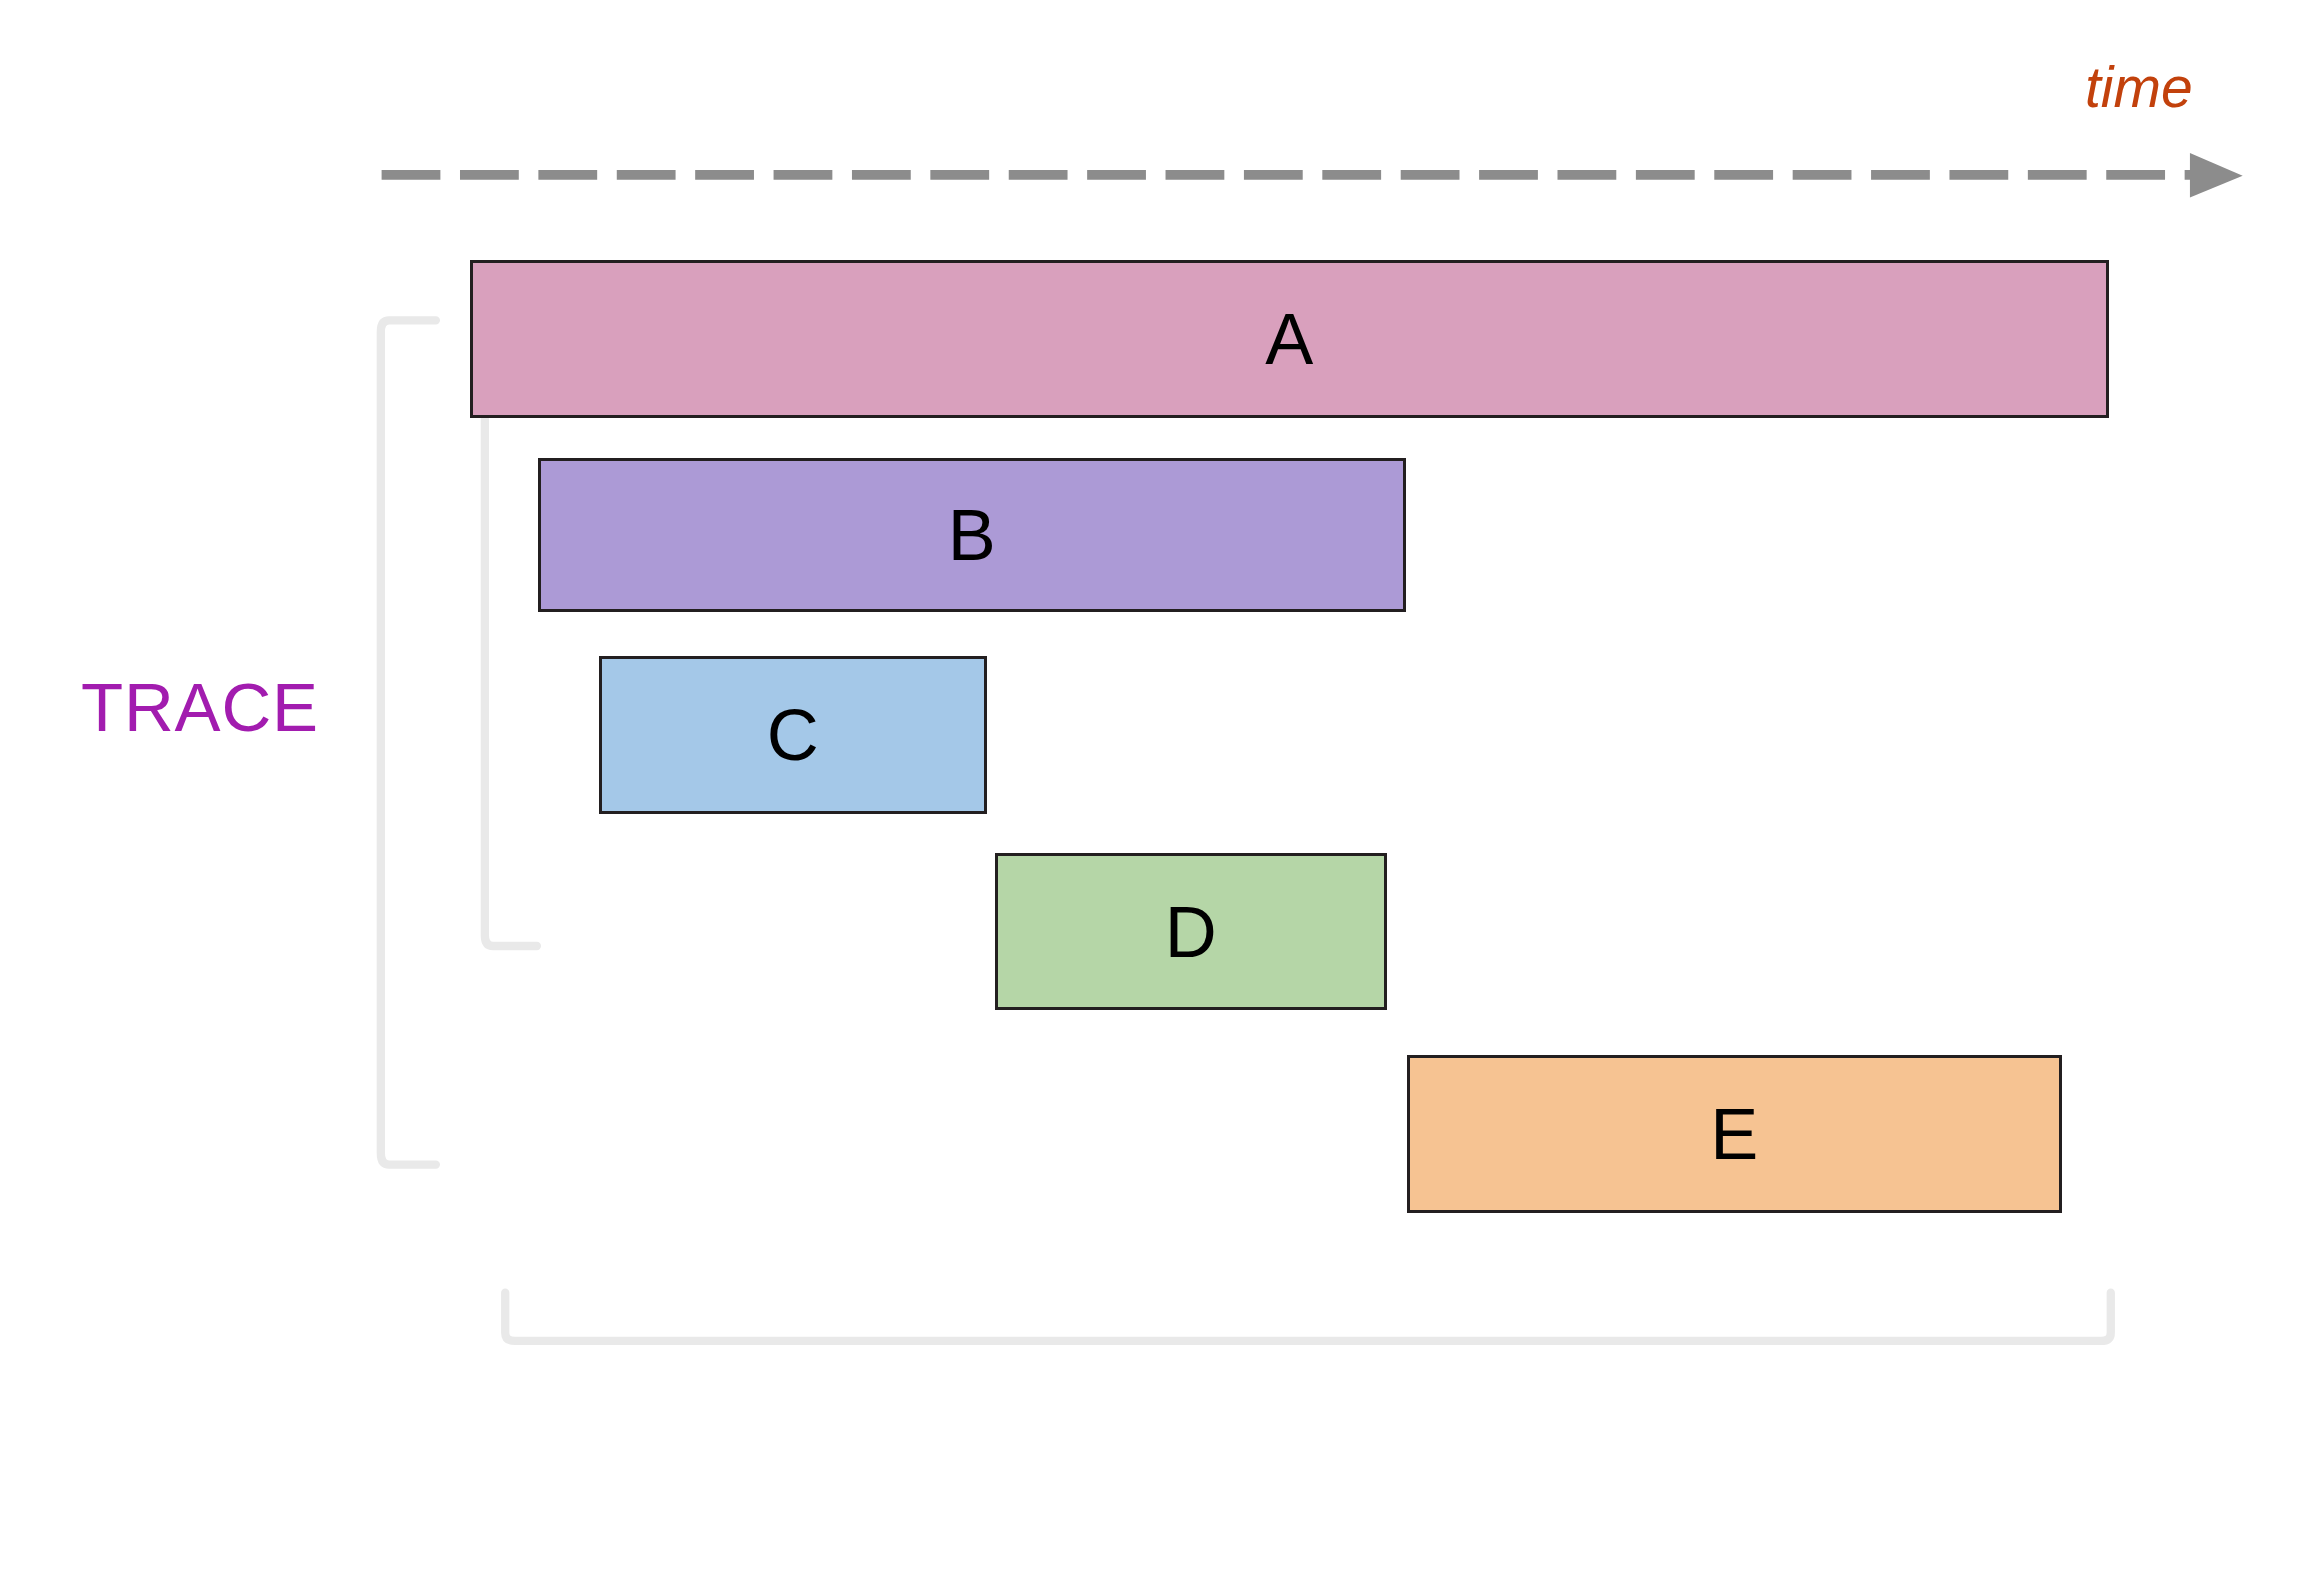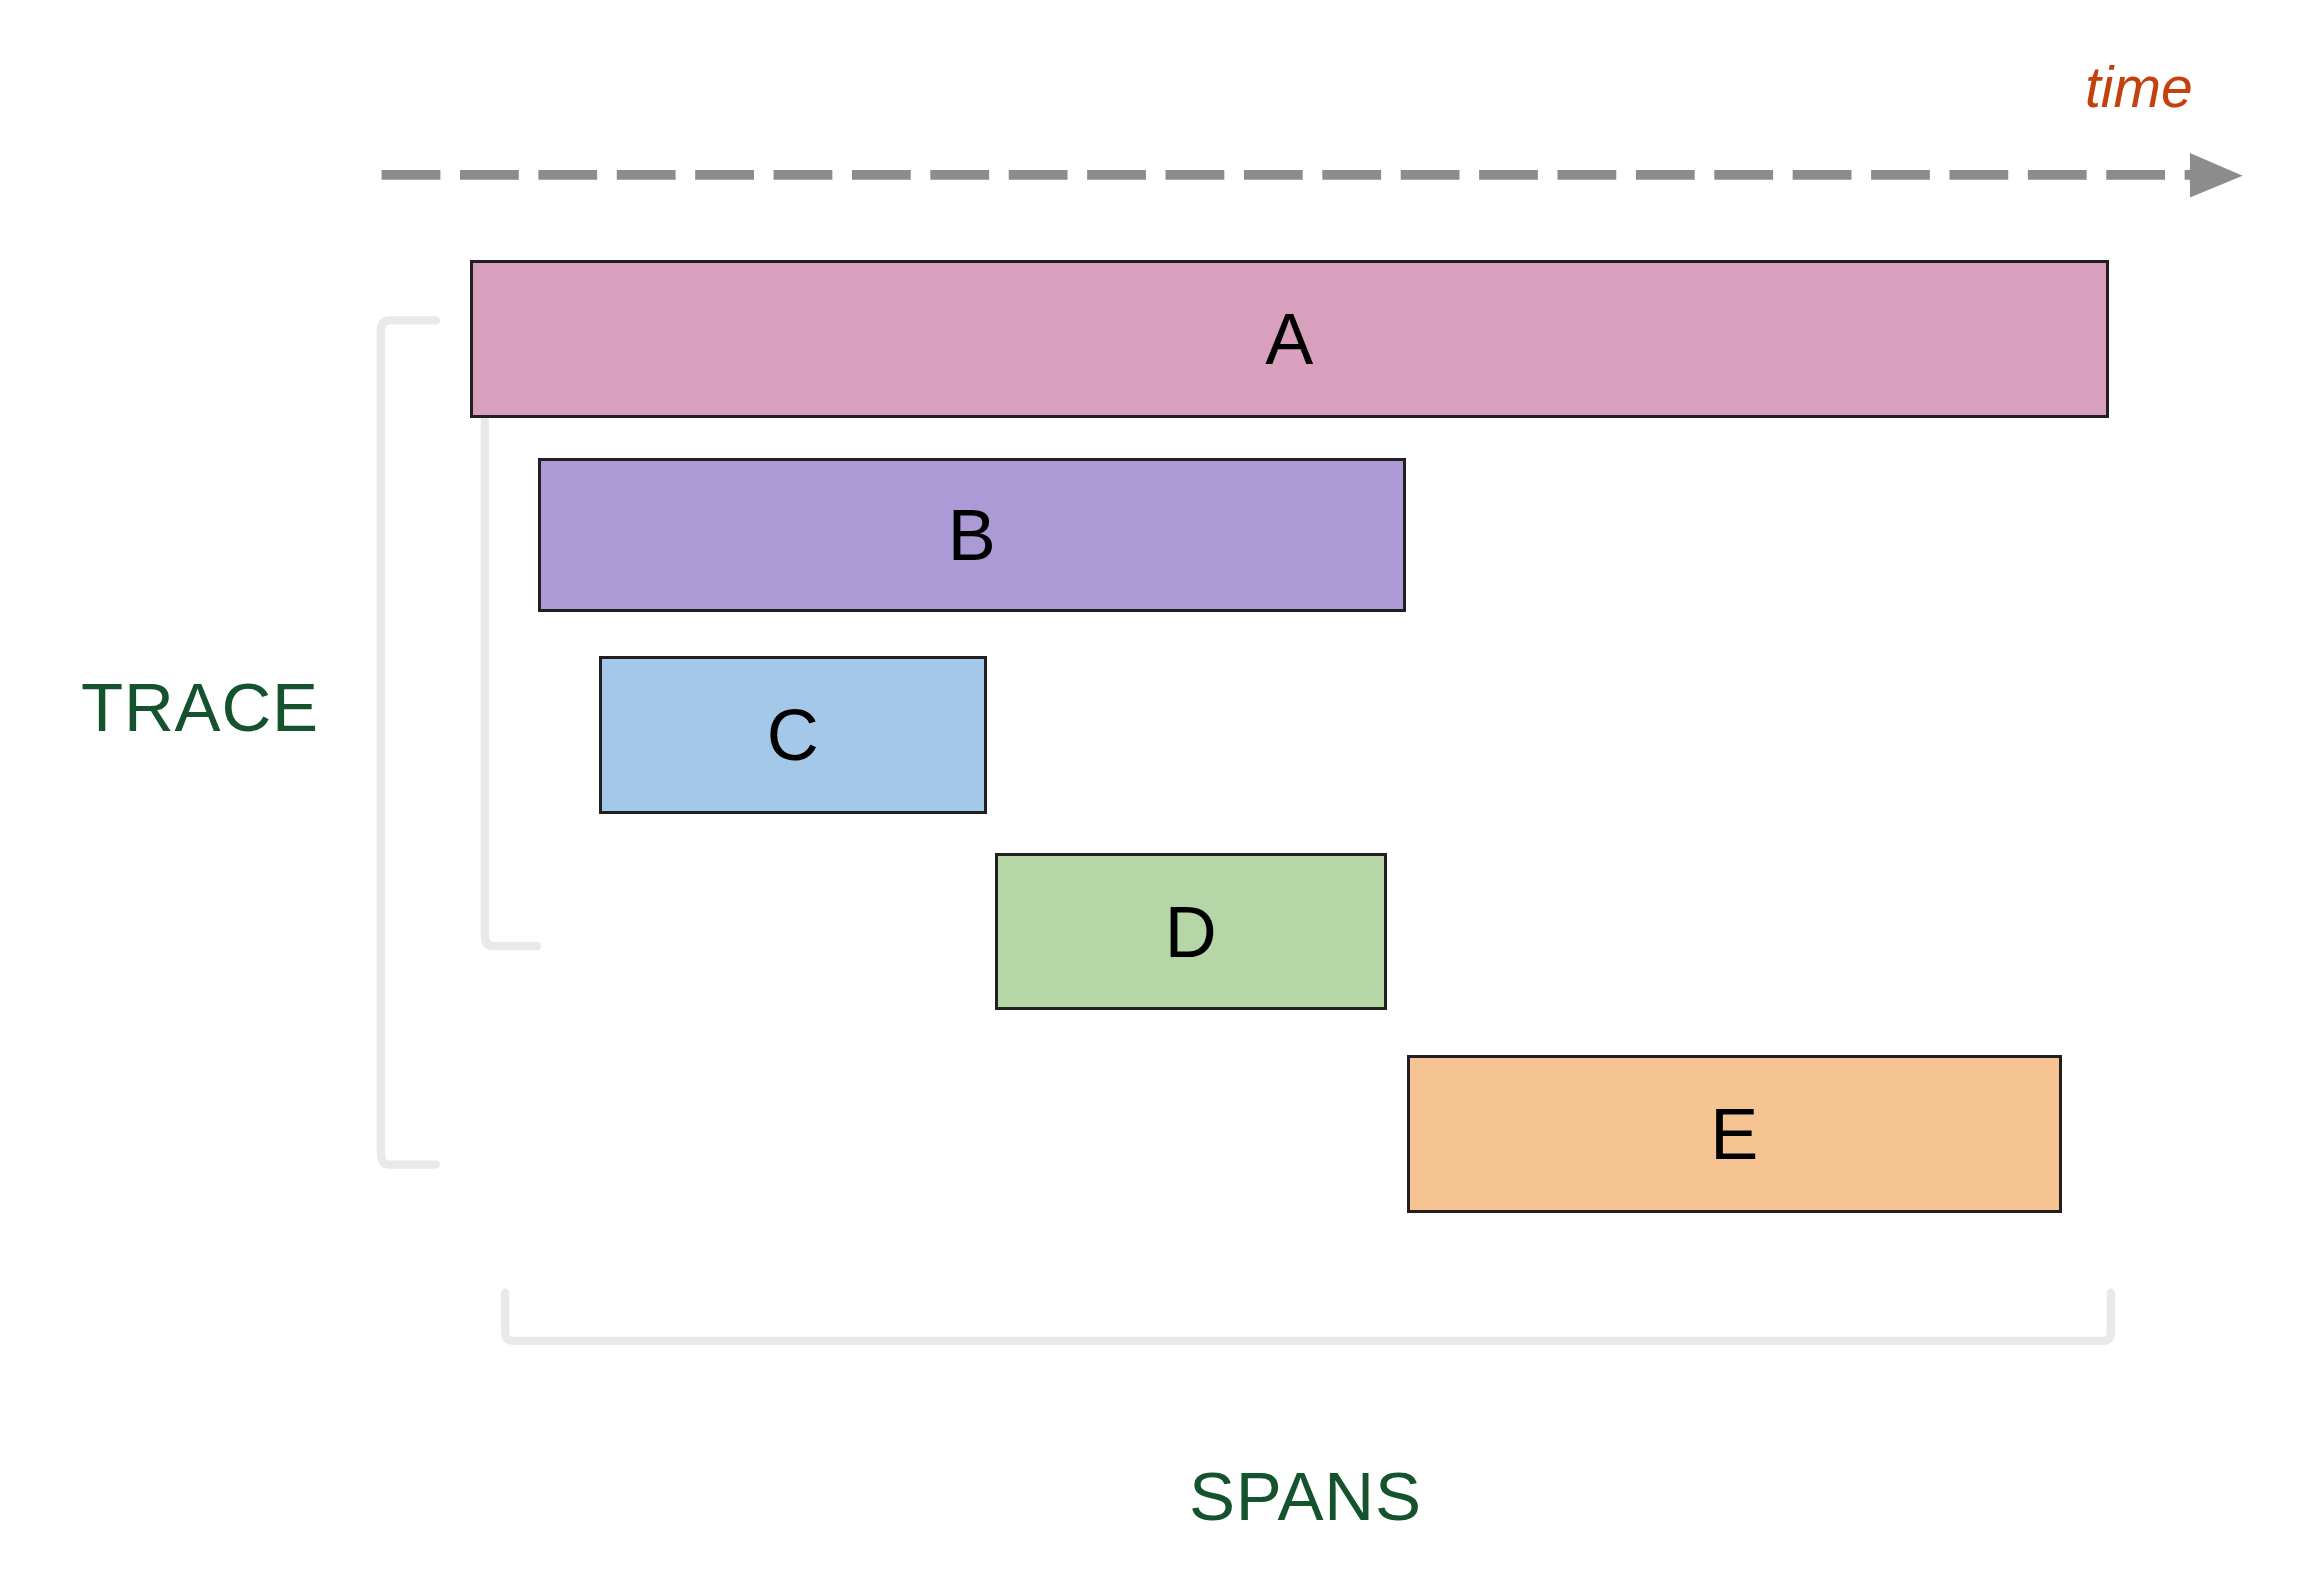--- a/index.html
+++ b/index.html
@@ -41,21 +41,21 @@
     position: absolute;
     font-style: italic;
     font-size: 57px;
     color: #c2410c;
     font-family: "Liberation Sans", sans-serif;
     line-height: 1;
   }
   .group-label {
     position: absolute;
     font-size: 69px;
-    color: #14532d;
+    color: #a21caf;
     font-family: "Liberation Sans", sans-serif;
     line-height: 1;
     letter-spacing: 0.8px;
     white-space: nowrap;
   }
 </style>
 </head>
 <body>
 
 <div id="canvas">
@@ -78,21 +78,20 @@
 
     <g fill="none" stroke="#e9e9e9" stroke-width="11" stroke-linecap="round" stroke-linejoin="round">
       <path d="M 670 1715 L 670 1768 Q 670 1779 683 1779 L 2787 1779 Q 2800 1779 2800 1768 L 2800 1715"></path>
     </g>
   </svg>
 
   <div class="axis-label" style="left:2085px; top:59px;">time</div>
 
   <div class="group-label" style="left:81px; top:673px;">TRACE</div>
 
-  <div class="group-label" style="left:1189px; top:1462px;">SPANS</div>
 
   <div class="span-bar" style="left:470px; top:260px; width:1639px; height:158px; background:#d9a0bd;">
     <span class="span-label">A</span>
   </div>
 
   <div class="span-bar" style="left:538px; top:458px; width:868px; height:154px; background:#ac9ad6;">
     <span class="span-label">B</span>
   </div>
 
   <div class="span-bar" style="left:599px; top:656px; width:388px; height:158px; background:#a4c8e8;">

